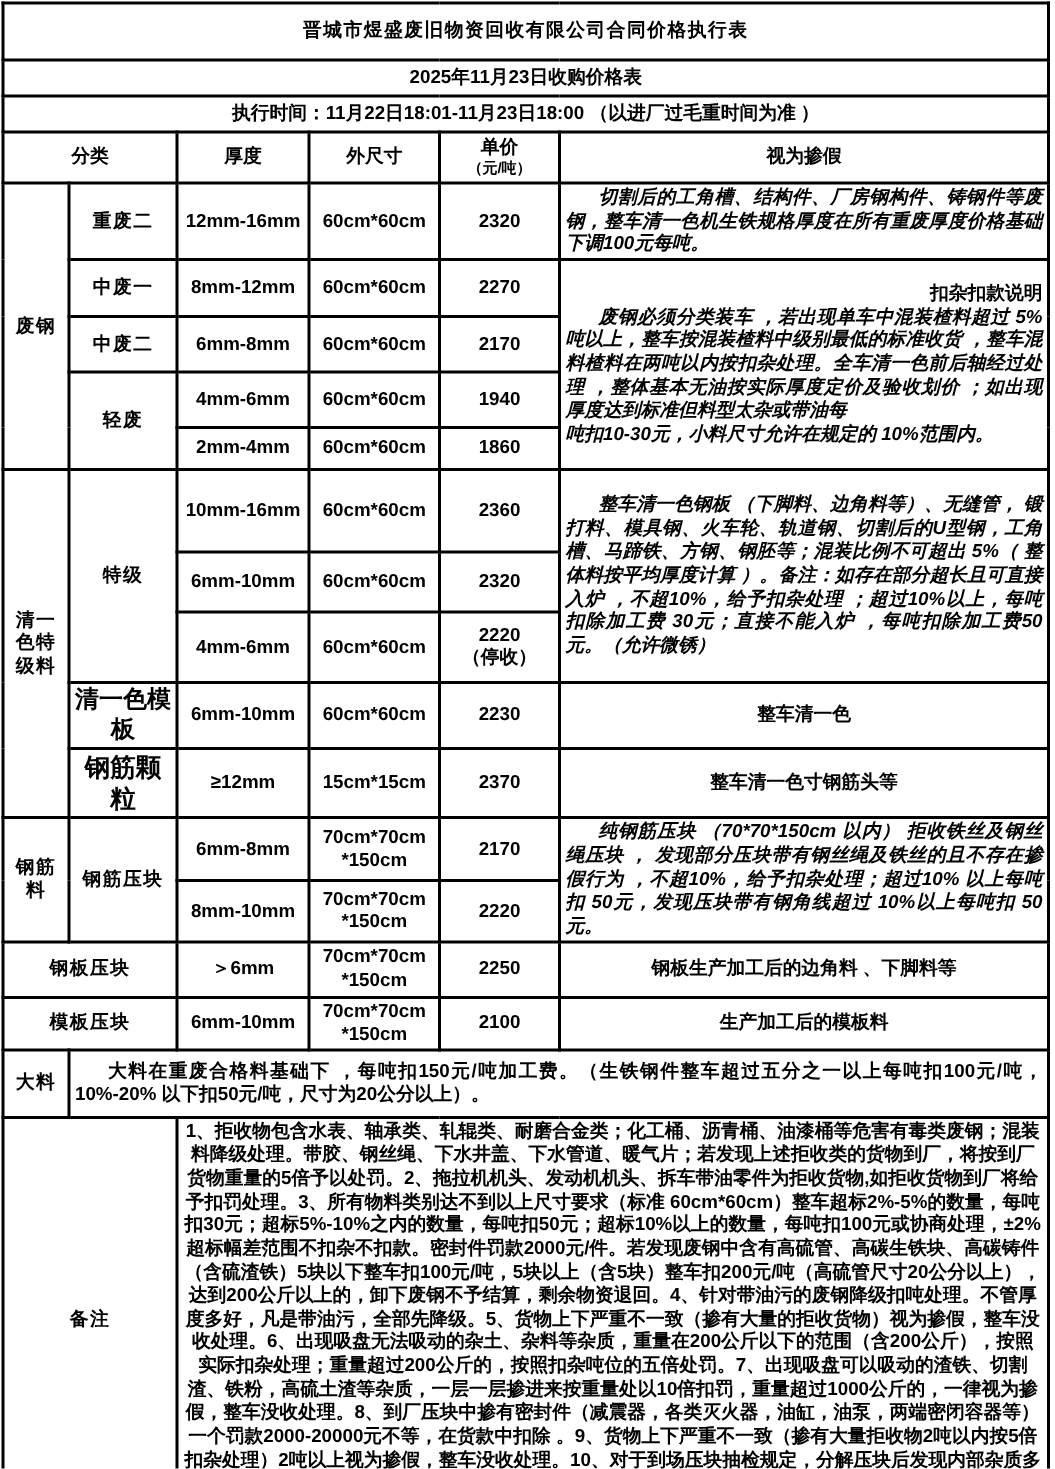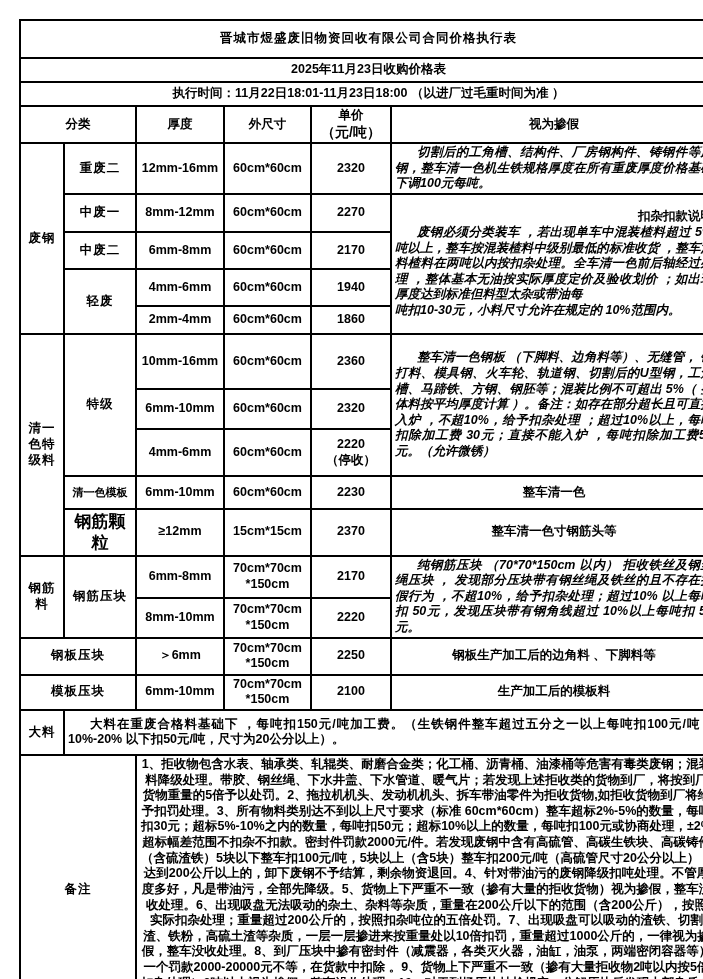--- a/index.html
+++ b/index.html
@@ -1,38 +1,38 @@
 <!DOCTYPE html>
 <html><head>
 <meta charset="utf-8">
 <style>
   html,body{margin:0;padding:0;background:#fff;}
   .page{
     width:627px;height:979px;box-sizing:border-box;background:#fff;
     font-family:"Liberation Sans","DejaVu Sans",sans-serif;
-    color:#000;font-weight:700;padding:19px;
+    color:#000;font-weight:700;padding:1px;
   }
   table.price{border-collapse:collapse;table-layout:fixed;width:697px;}
   table.price td{
     border:2px solid #000;padding:1px 3px;vertical-align:middle;
     font-size:12.5px;line-height:1.25;text-align:center;overflow:hidden;
   }
   .title-row td{font-size:21px;letter-spacing:1px;height:34px;}
   .sub-row td{font-size:13px;height:20px;}
   .exec-row td{font-size:13px;height:20px;margin-left:44px;}
   .head-row td{font-size:13px;height:30px;}
   .price-col{font-size:13.5px;}
   .thick-col{font-size:13px;margin-left:20px;}
   .size-col{font-size:13px;white-space:pre-line;}
   .cat{font-size:13.5px;letter-spacing:1px;}
   .desc{font-size:11px;line-height:15px;text-align:left;padding:2px 5px;}
   .desc .para{text-indent:22px;white-space:pre-line;text-align:justify;font-style:italic;}
   .desc .ctr{text-align:right;text-indent:0;}
   .desc-center{font-size:11.5px;text-align:center;}
-  .unit-small{font-size:14px;}
+  .unit-small{font-size:10px;}
   .notes-cell{font-size:11px;line-height:16.2px;text-align:justify;padding:2px 4px;vertical-align:top;}
   .bigmat-cell{font-size:11px;line-height:15px;text-align:left;padding:2px 5px;border-radius:14px;}
   .bigmat-cell .para{text-indent:22px;text-align:justify;}
 </style>
 </head>
 <body>
 
 <div class="page">
 <table class="price">
   <colgroup>
@@ -122,21 +122,21 @@
   </tr>
   <tr style="height:47px">
     <td class="thick-col">4mm-6mm</td>
     <td class="size-col">60cm*60cm</td>
     <td class="price-col">
       <div>2220</div>
       <div>（停收）</div>
     </td>
   </tr>
   <tr style="height:33px">
-    <td class="cat" style="font-size:11px;letter-spacing:0">清一色模板</td>
+    <td class="cat" style="font-size:16px;letter-spacing:0">清一色模板</td>
     <td class="thick-col">6mm-10mm</td>
     <td class="size-col">60cm*60cm</td>
     <td class="price-col">2230</td>
     <td class="desc-center">整车清一色</td>
   </tr>
   <tr style="height:35px">
     <td class="cat" style="font-size:17px;letter-spacing:0">钢筋颗粒</td>
     <td class="thick-col">≥12mm</td>
     <td class="size-col">15cm*15cm</td>
     <td class="price-col">2370</td>

